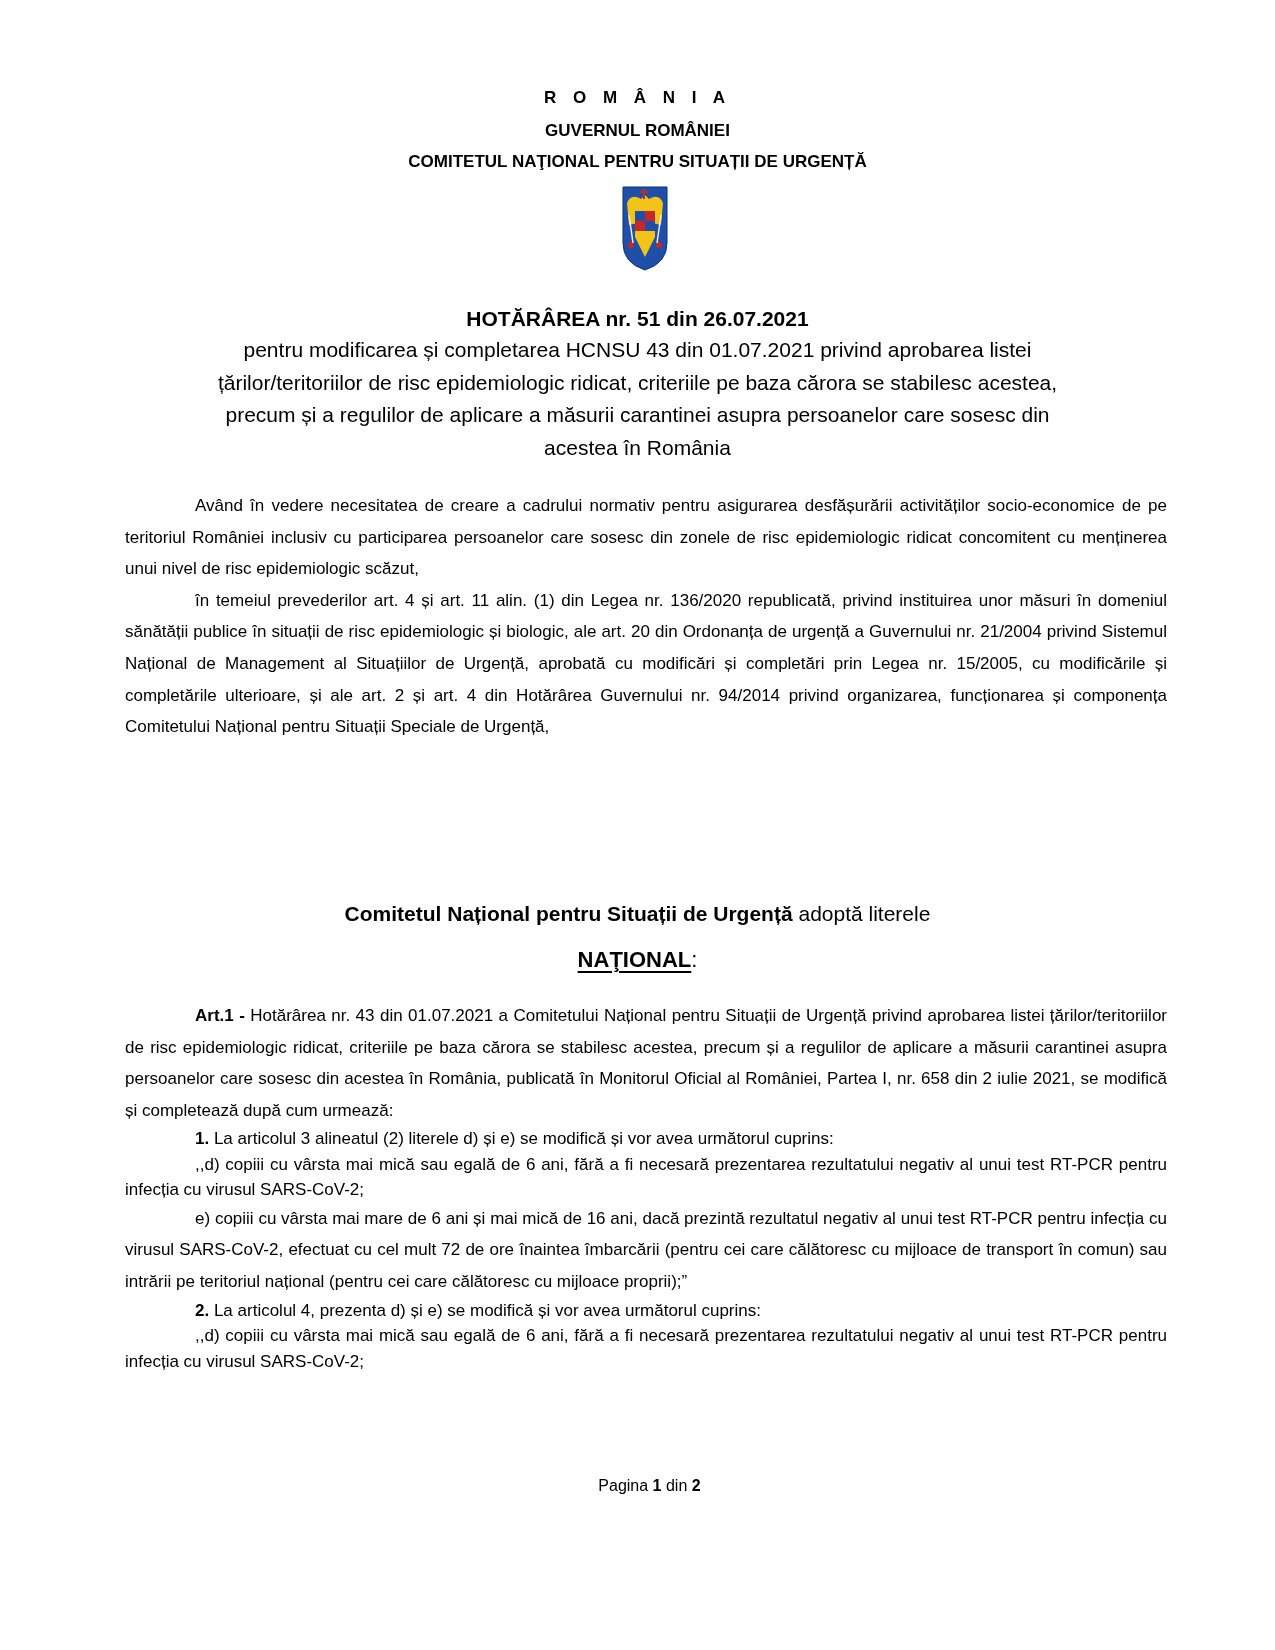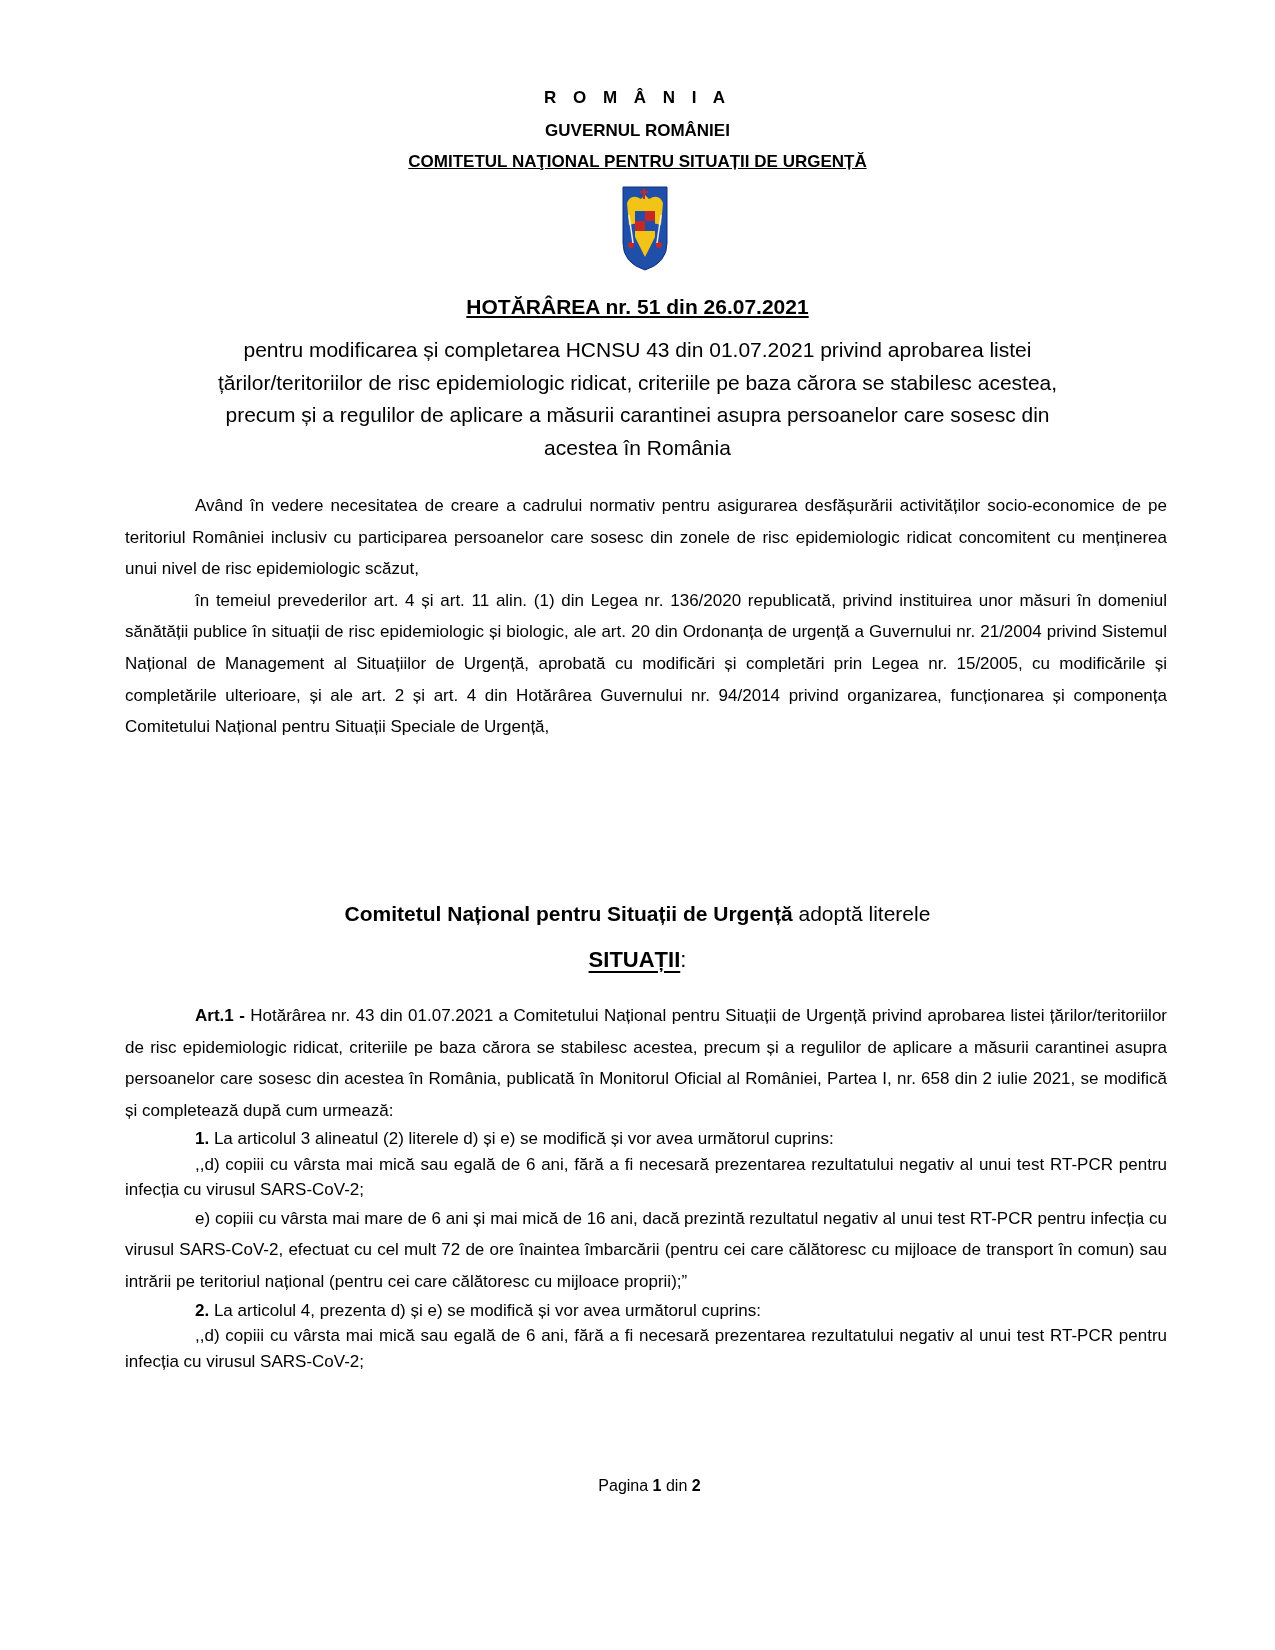--- a/index.html
+++ b/index.html
@@ -5,23 +5,23 @@
     html, body { margin: 0; padding: 0; background: #ffffff; }
     body {
       width: 1275px; height: 1650px; position: relative; overflow: hidden;
       font-family: "Liberation Sans", sans-serif; color: #000;
     }
     .page { position: absolute; left: 0; top: 0; width: 1275px; height: 1650px; }
     .center { position: absolute; left: 0; width: 1275px; text-align: center; }
     .hdr { font-weight: bold; font-size: 17px; line-height: 31px; }
     #h-romania { top: 82px; letter-spacing: 6px; }
     #h-gov { top: 115px; }
-    #h-com { top: 146px; text-decoration: underline; }
+    #h-com { top: 146px; }
     .crest { position: absolute; left: 621px; top: 185px; width: 48px; height: 86px; }
-    #title { top: 290px; font-weight: bold; font-size: 21px; line-height: 34px; text-decoration: underline; }
+    #title { top: 302px; font-weight: bold; font-size: 21px; line-height: 34px; }
     .subtitle {
       position: absolute; left: 190px; width: 895px; top: 334px;
       font-size: 21px; line-height: 32.5px; text-align: center;
     }
     .body {
       position: absolute; left: 125px; width: 1042px;
       font-size: 17px; line-height: 31.6px; text-align: justify;
     }
     .it { }
     .b { font-weight: bold; }
@@ -70,21 +70,21 @@
   <div class="body it" id="pre">
     <p class="ind">Având în vedere necesitatea de creare a cadrului normativ pentru asigurarea desfășurării activităților socio-economice de pe teritoriul României inclusiv cu participarea persoanelor care sosesc din zonele de risc epidemiologic ridicat concomitent cu menținerea unui nivel de risc epidemiologic scăzut,</p>
     <p class="ind">în temeiul prevederilor art. 4 și art. 11 alin. (1) din Legea nr. 136/2020 republicată, privind instituirea unor măsuri în domeniul sănătății publice în situații de risc epidemiologic și biologic, ale art. 20 din Ordonanța de urgență a Guvernului nr. 21/2004 privind Sistemul Național de Management al Situațiilor de Urgență, aprobată cu modificări și completări prin Legea nr. 15/2005, cu modificările și completările ulterioare, și ale art. 2 și art. 4 din Hotărârea Guvernului nr. 94/2014 privind organizarea, funcționarea și componența Comitetului Național pentru Situații Speciale de Urgență,</p>
   </div>
 
   <div class="center" id="adopt">
     <span class="b">Comitetul Național pentru Situații de Urgență</span><span> adoptă literele</span>
   </div>
 
   <div class="center" id="hotarare">
-    <u>SITUAȚII</u><span style="font-weight:normal">:</span>
+    <u>NAŢIONAL</u><span style="font-weight:normal">:</span>
   </div>
 
   <div class="body" id="art">
     <p class="ind">
       <span class="b">Art.1 - </span><span>Hotărârea nr. 43 din 01.07.2021 a Comitetului Național pentru Situații de Urgență </span><span class="it">privind aprobarea listei țărilor/teritoriilor de risc epidemiologic ridicat, criteriile pe baza cărora se stabilesc acestea, precum și a regulilor de aplicare a măsurii carantinei asupra persoanelor care sosesc din acestea în România</span><span>, publicată în Monitorul Oficial al României, Partea I, nr. 658 din 2 iulie 2021, se modifică și completează după cum urmează:</span>
     </p>
     <div class="art-tight">
       <p class="ind">
         <span class="b">1.</span><span> La articolul 3 alineatul (2) literele d) și e) se modifică și vor avea următorul cuprins:</span>
       </p>

